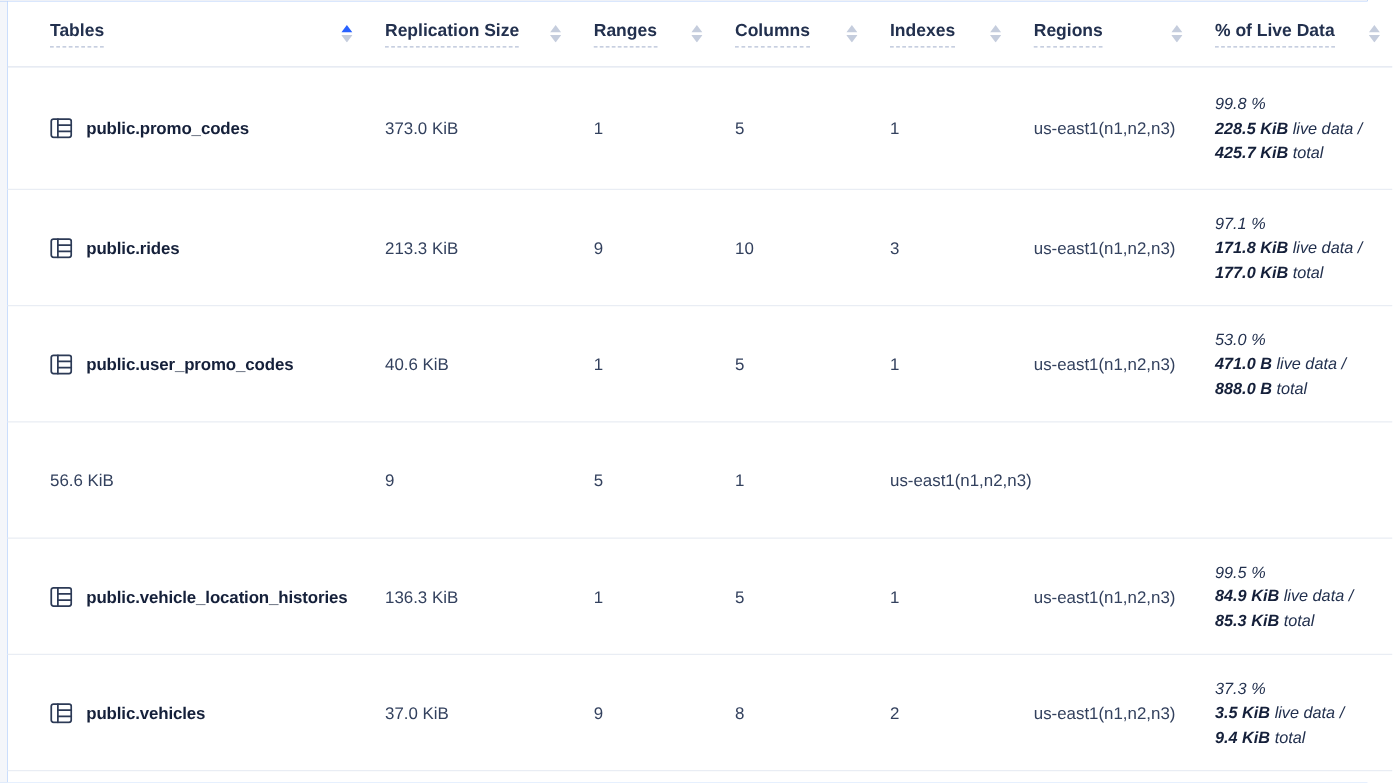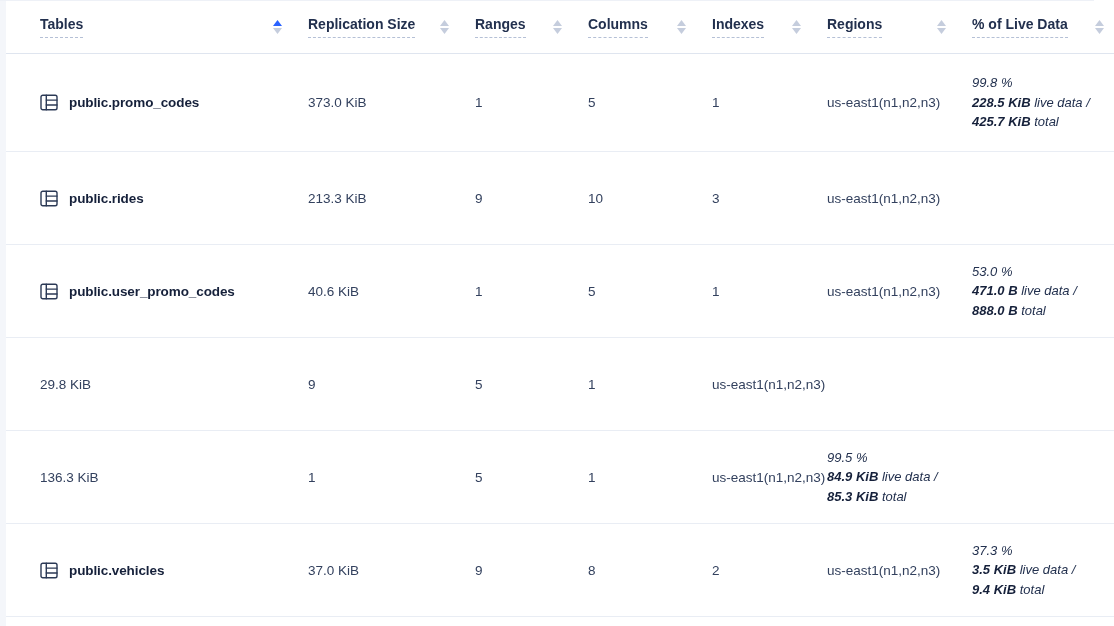--- a/index.html
+++ b/index.html
@@ -170,20 +170,25 @@
           <line x1="6.3" y1="11" x2="17" y2="11"></line>
         </svg>
       </span>
       <span class="tbl-name">public.rides</span>
     </div>
     <div class="val">213.3 KiB</div>
     <div class="val">9</div>
     <div class="val">10</div>
     <div class="val">3</div>
     <div class="val">us-east1(n1,n2,n3)</div>
+    <div class="live-cell">
+      <div>97.1 %</div>
+      <div><span class="strong">171.8 KiB</span> <span>live data /</span></div>
+      <div><span class="strong">177.0 KiB</span> <span>total</span></div>
+    </div>
   </div>
 
   <div class="grid row">
     <div class="name-cell">
       <span class="tbl-icon">
         <svg width="18" height="17" viewBox="0 0 18 17" fill="none" stroke-width="1.4" stroke-linecap="round">
           <rect x="1" y="1.2" width="16" height="14.6" rx="1.8"></rect>
           <line x1="6.3" y1="1.2" x2="6.3" y2="15.8"></line>
           <line x1="6.3" y1="6.1" x2="17" y2="6.1"></line>
           <line x1="6.3" y1="11" x2="17" y2="11"></line>
@@ -197,28 +202,39 @@
     <div class="val">1</div>
     <div class="val">us-east1(n1,n2,n3)</div>
     <div class="live-cell">
       <div>53.0 %</div>
       <div><span class="strong">471.0 B</span> <span>live data /</span></div>
       <div><span class="strong">888.0 B</span> <span>total</span></div>
     </div>
   </div>
 
   <div class="grid row">
-    <div class="val">29.8 KiB</div>
+    <div class="val">56.6 KiB</div>
     <div class="val">9</div>
     <div class="val">5</div>
     <div class="val">1</div>
     <div class="val">us-east1(n1,n2,n3)</div>
   </div>
 
   <div class="grid row">
+    <div class="name-cell">
+      <span class="tbl-icon">
+        <svg width="18" height="17" viewBox="0 0 18 17" fill="none" stroke-width="1.4" stroke-linecap="round">
+          <rect x="1" y="1.2" width="16" height="14.6" rx="1.8"></rect>
+          <line x1="6.3" y1="1.2" x2="6.3" y2="15.8"></line>
+          <line x1="6.3" y1="6.1" x2="17" y2="6.1"></line>
+          <line x1="6.3" y1="11" x2="17" y2="11"></line>
+        </svg>
+      </span>
+      <span class="tbl-name">public.vehicle_location_histories</span>
+    </div>
     <div class="val">136.3 KiB</div>
     <div class="val">1</div>
     <div class="val">5</div>
     <div class="val">1</div>
     <div class="val">us-east1(n1,n2,n3)</div>
     <div class="live-cell">
       <div>99.5 %</div>
       <div><span class="strong">84.9 KiB</span> <span>live data /</span></div>
       <div><span class="strong">85.3 KiB</span> <span>total</span></div>
     </div>

